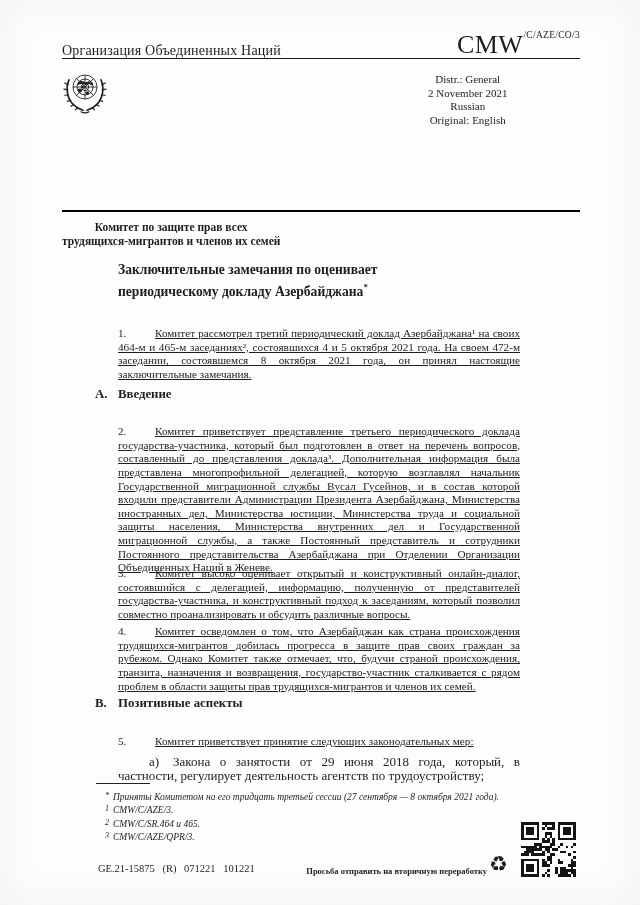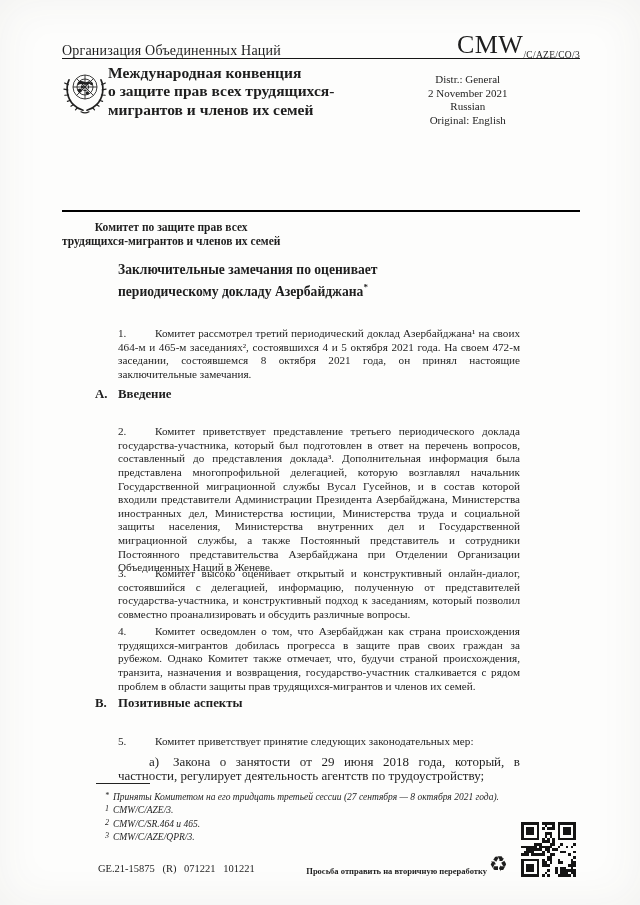--- a/index.html
+++ b/index.html
@@ -6,34 +6,34 @@
   .page{
     position:relative; width:640px; height:905px; margin:0 auto;
     background:#fdfdfc; color:#1e1e1e; overflow:hidden;
     font-family:"Liberation Serif","DejaVu Serif",serif;
     box-shadow:inset 0 0 45px rgba(60,60,55,.06);
     filter:blur(.2px);
   }
   .abs{position:absolute;}
   
   .org-name{left:62px; top:28px; font-size:14px; letter-spacing:.2px;margin-top:15px;}
-  .doc-symbol{right:60px; top:30px; display:flex; align-items:flex-end;}
+  .doc-symbol{right:60px; top:30px; display:flex; align-items:flex-start;}
   .doc-symbol .big{font-size:26px; letter-spacing:.5px;}
   .doc-symbol .suffix{font-size:9.5px; letter-spacing:.3px;}
   .rule-thin{left:62px; top:58px; width:518px; border-top:1.4px solid #161616;}
   .un-logo{left:61px; top:65px; width:48px; height:52px;}
   .conv-title{left:108px; top:64px; font-weight:bold; font-size:15.5px; line-height:18.4px;}
   .info-block{left:428px; top:73px; font-size:11px; line-height:13.7px;text-align:center;}
   .rule-thick{left:62px; top:210px; width:518px; border-top:2.6px solid #000;}
   
   .committee{left:62px; top:221px; font-weight:bold; font-size:11.5px; line-height:13.8px;text-align:center;}
   .doc-title{left:118px; top:261px; width:330px; font-weight:bold; font-size:13.6px; line-height:17.6px;}
   .doc-title sup{font-size:9px;}
   
-  .para{font-size:11.2px; line-height:13.6px; text-align:justify; width:402px; left:118px;}
+  .para{font-size:11.2px; line-height:13.6px; text-align:justify; width:402px; left:118px;text-decoration:underline;}
   .para .num{display:inline-block; width:37px;}
   .p1{top:316px;} .p2{top:414px;} .p3{top:556px;} .p4{top:614px;} .p5{top:724px;}
   .heading{left:95px; width:425px; font-weight:bold; font-size:12.8px;}
   .hA{top:387px;} .hB{top:696px;}
   .heading .letter{display:inline-block; width:23px;}
   .item{font-size:13px; line-height:13.8px; text-align:justify; width:402px; left:118px; text-indent:31px; top:742px;}
   .item .marker{display:inline-block; width:24px; text-indent:0;}
   
   .footnotes{left:96px; top:783px; width:424px; font-size:9.5px; line-height:12.4px;font-style:italic;}
   .fn-sep{width:54px; border-top:1.1px solid #222; margin-bottom:7px;}
@@ -83,25 +83,20 @@
         <path d="M50 17c4.5 10 2.5 23-5.5 31-3 3-8 6-12 7"></path>
       </g>
       <g stroke="#222" fill="none" stroke-width="1.5" stroke-linecap="round">
         <path d="M9 23l-4.5-2M8.5 29.5l-4.8-.8M9.5 36l-4.7.3M12 42.5l-4 1.4M15.8 47.8l-3.4 2.2M20.5 51.8l-2.4 2.8"></path>
         <path d="M51 23l4.5-2M51.5 29.5l4.8-.8M50.5 36l4.7.3M48 42.5l4 1.4M44.2 47.8l3.4 2.2M39.5 51.8l2.4 2.8"></path>
         <path d="M25 57c3.5 2 6.5 2 10 0"></path>
       </g>
     </svg>
   </div>
 
-  <div class="abs conv-title">
-    <div>Международная конвенция</div>
-    <div>о защите прав всех трудящихся-</div>
-    <div>мигрантов и членов их семей</div>
-  </div>
 
   <div class="abs info-block">
     <div>Distr.: General</div>
     <div>2 November 2021</div>
     <div>Russian</div>
     <div>Original: English</div>
   </div>
 
   <div class="abs rule-thick"></div>
 

